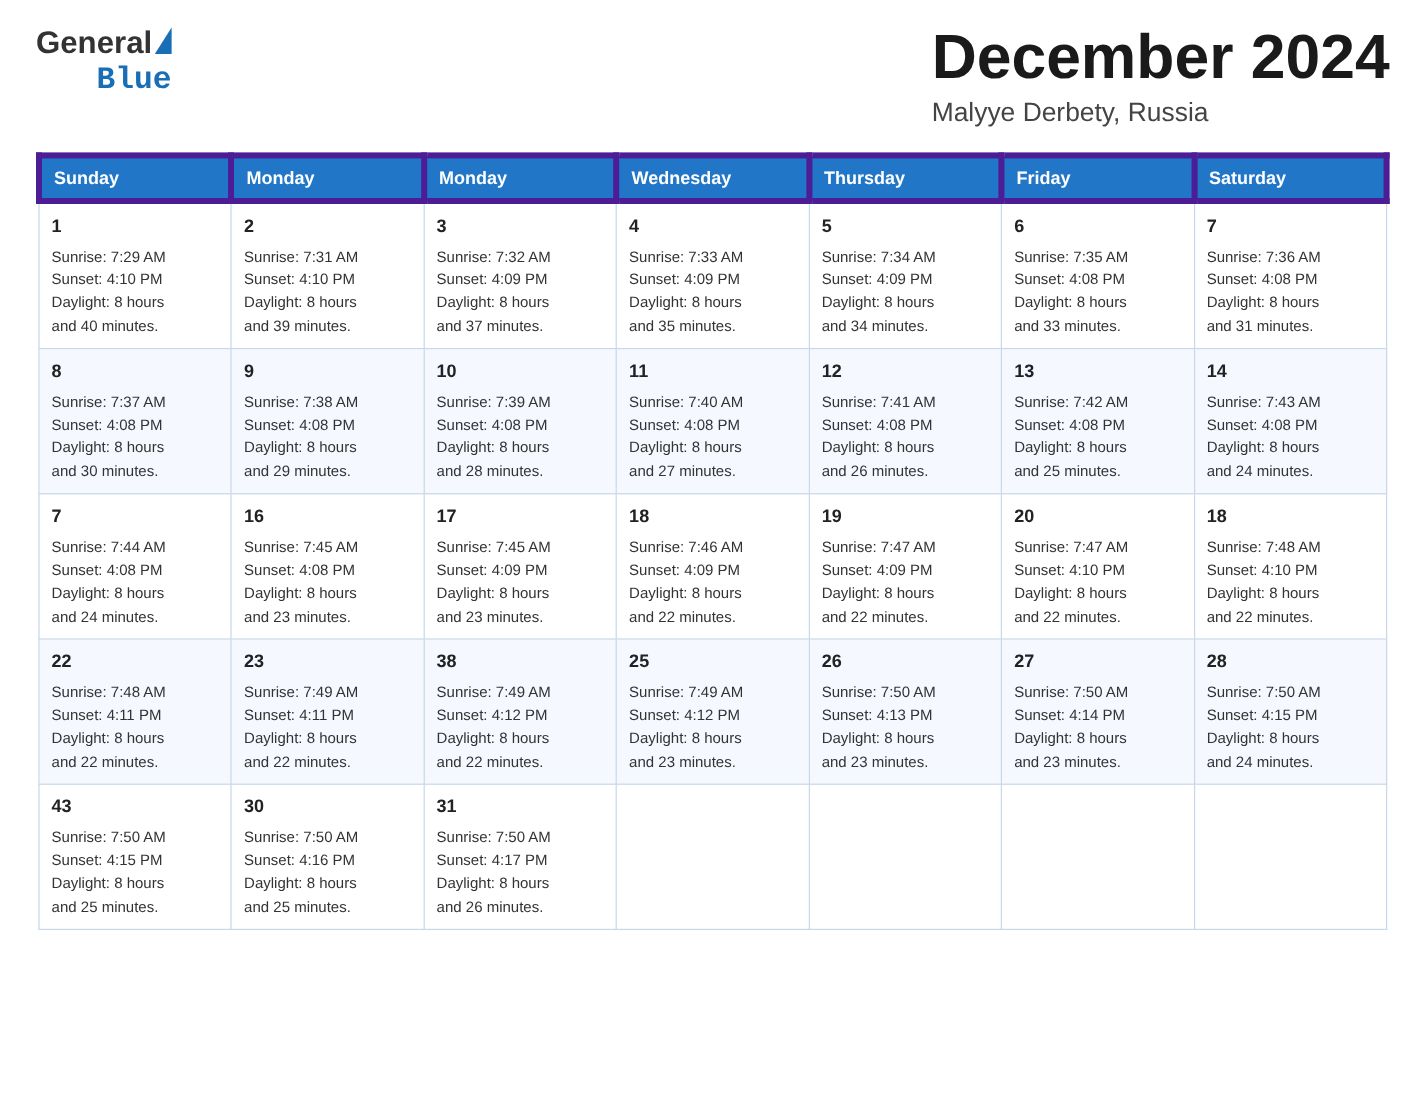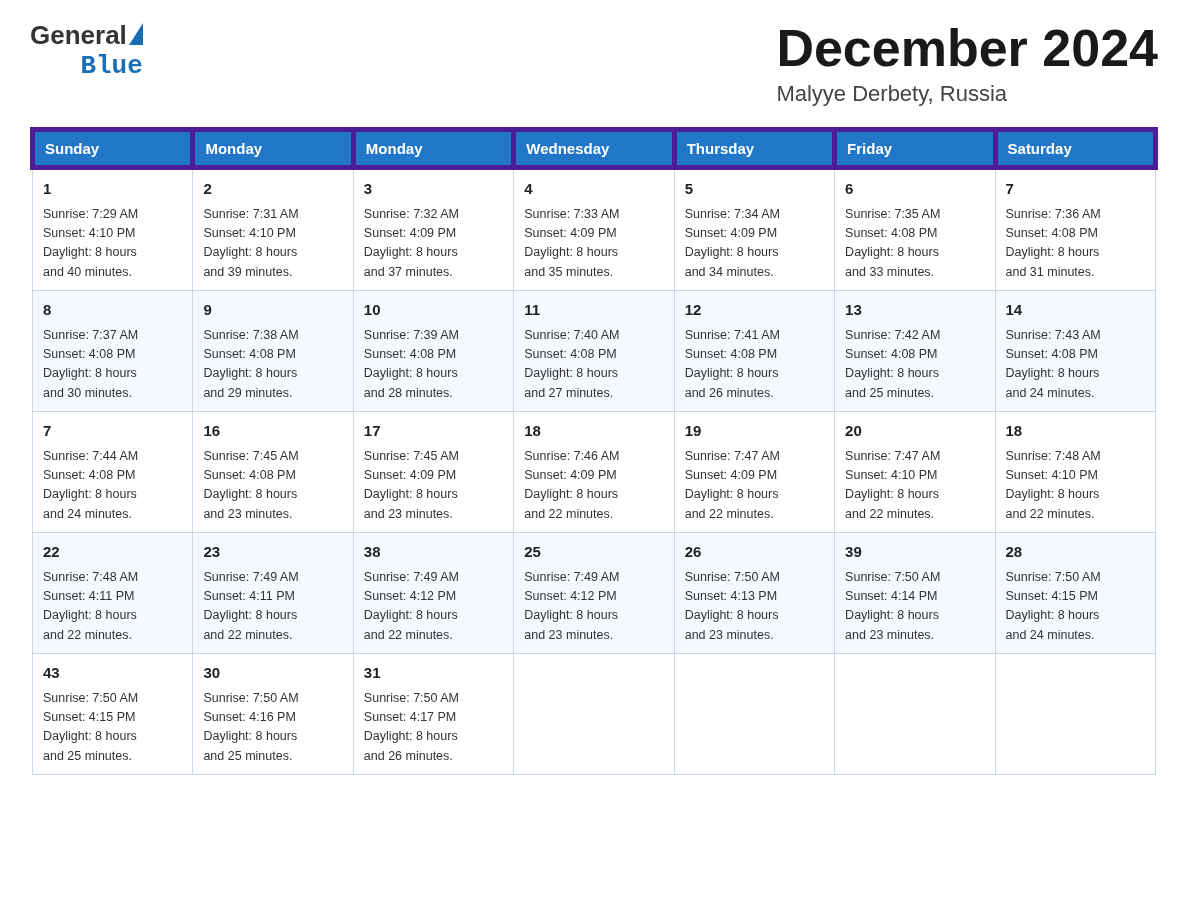--- a/index.html
+++ b/index.html
@@ -377,21 +377,21 @@
         <td>
           <span class="day-num">26</span>
         <div class="day-info">
           Sunrise: 7:50 AM<br>
           Sunset: 4:13 PM<br>
           Daylight: 8 hours<br>
           and 23 minutes.
         </div>
         </td>
         <td>
-          <span class="day-num">39</span>
+          <span class="day-num">27</span>
         <div class="day-info">
           Sunrise: 7:50 AM<br>
           Sunset: 4:14 PM<br>
           Daylight: 8 hours<br>
           and 23 minutes.
         </div>
         </td>
         <td>
           <span class="day-num">28</span>
         <div class="day-info">

